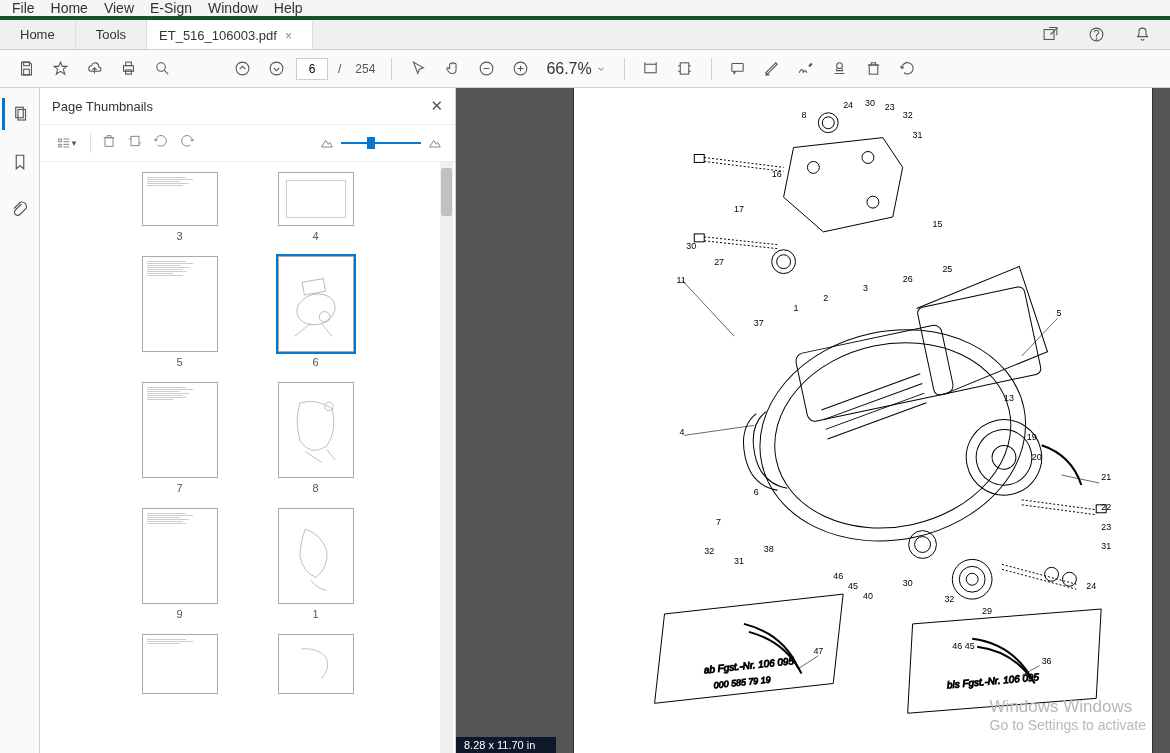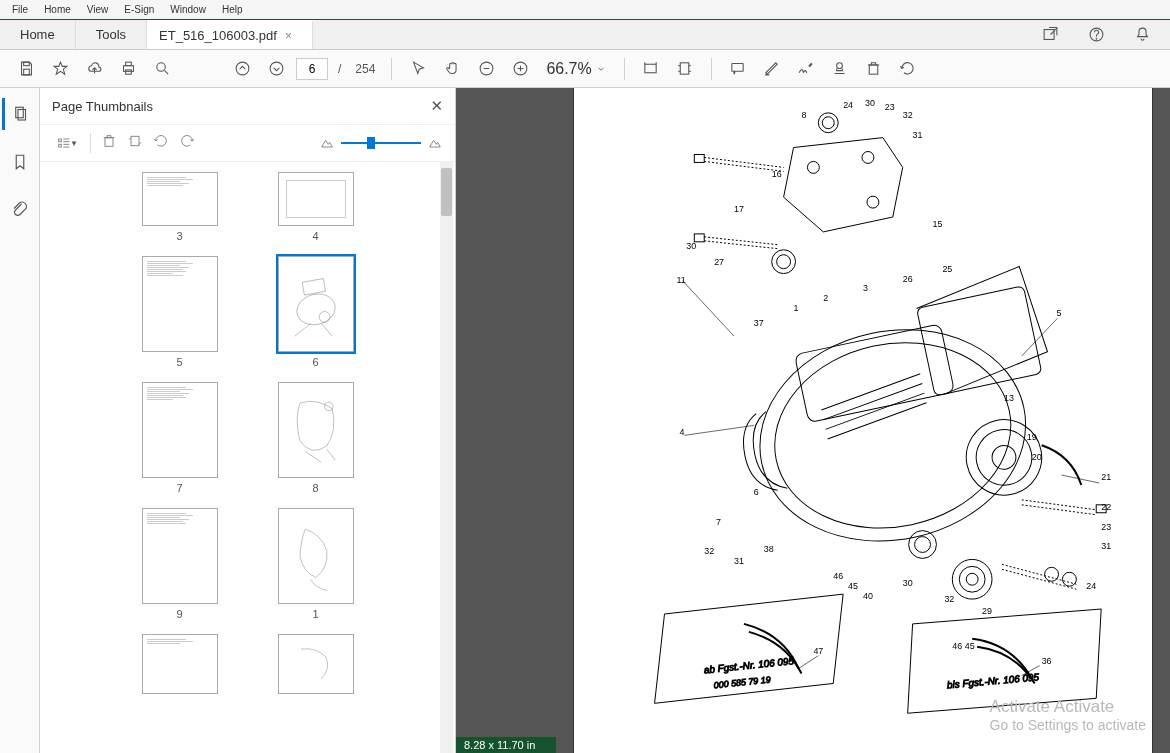--- a/index.html
+++ b/index.html
@@ -1,18 +1,18 @@
 <!DOCTYPE html>
 <html><head>
 <meta charset="utf-8">
 <style>
 * { margin: 0; padding: 0; box-sizing: border-box; font-family: 'Segoe UI', Arial, sans-serif; }
 body { width: 1170px; height: 753px; background: #fff; overflow: hidden; position: relative; }
 
-.menubar { height: 20px; background: #f5f5f5; display: flex; align-items: center; padding: 0 4px; font-size: 10px; color: #333; border-bottom: 1px solid #14532d; }
+.menubar { height: 20px; background: #f5f5f5; display: flex; align-items: center; padding: 0 4px; font-size: 14px; color: #333; border-bottom: 4px solid #14532d; }
 .menubar span { padding: 0 8px; cursor: pointer; }
 
 .tabbar { height: 30px; background: #f0f0f0; display: flex; align-items: center; border-bottom: 1px solid #ccc; }
 .tab { padding: 0 20px; height: 100%; display: flex; align-items: center; font-size: 13px; color: #333; border-right: 1px solid #ddd; cursor: pointer; }
 .tab.active { background: #fff; border-top: 2px solid transparent; padding-left: 12px; }
 .tab-close { margin-left: 8px; color: #888; font-size: 12px; }
 .tab-right { margin-left: auto; display: flex; gap: 18px; padding-right: 14px; }
 .tab-right svg { width: 18px; height: 18px; fill: none; stroke: #555; stroke-width: 1.5; }
 
 .toolbar { height: 38px; background: #fafafa; border-bottom: 1px solid #d0d0d0; display: flex; align-items: center; padding: 0 12px; gap: 6px; }
@@ -50,21 +50,21 @@
 .thumb-text-lines { display: flex; flex-direction: column; gap: 1px; }
 .thumb-text-lines div { height: 1px; background: #ccc; }
 
 .scroll-track { position: absolute; right: 2px; top: 0; bottom: 0; width: 13px; background: #f0f0f0; }
 .scroll-thumb { position: absolute; top: 6px; left: 1px; width: 11px; height: 48px; background: #c0c0c0; border-radius: 2px; }
 
 .doc-area { flex: 1; background: #555; display: flex; justify-content: center; position: relative; overflow: hidden; }
 .doc-page { width: 580px; height: 100%; background: #fff; margin-left: 100px; position: relative; border-left: 1px solid #333; border-right: 1px solid #333; }
 .doc-drawing { position: absolute; left: 24px; top: 0; right: 24px; bottom: 10px; }
 .doc-drawing svg { width: 100%; height: 100%; }
-.page-size-bar { position: absolute; bottom: 0; left: 0; width: 100px; background: #14532d; color: #fff; font-size: 11px; padding: 2px 8px; }
+.page-size-bar { position: absolute; bottom: 0; left: 0; width: 100px; background: #0f172a; color: #fff; font-size: 11px; padding: 2px 8px; }
 
 .watermark { position: absolute; right: 24px; bottom: 20px; color: #b8b8b8; font-size: 14px; text-align: left; pointer-events: none; }
 .watermark .t1 { font-size: 17px; }
 </style>
 </head>
 <body>
 
 <div class="menubar">
   <span>File</span>
   <span>Home</span>
@@ -549,15 +549,15 @@
             </g>
           </g>
         </svg>
       </div>
     </div>
     <div class="page-size-bar">8.28 x 11.70 in</div>
   </div>
 </div>
 
 <div class="watermark">
-  <div class="t1">Activate Activate</div>
+  <div class="t1">Windows Windows</div>
   <div>Go to Settings to activate</div>
 </div>
 
 </body></html>

